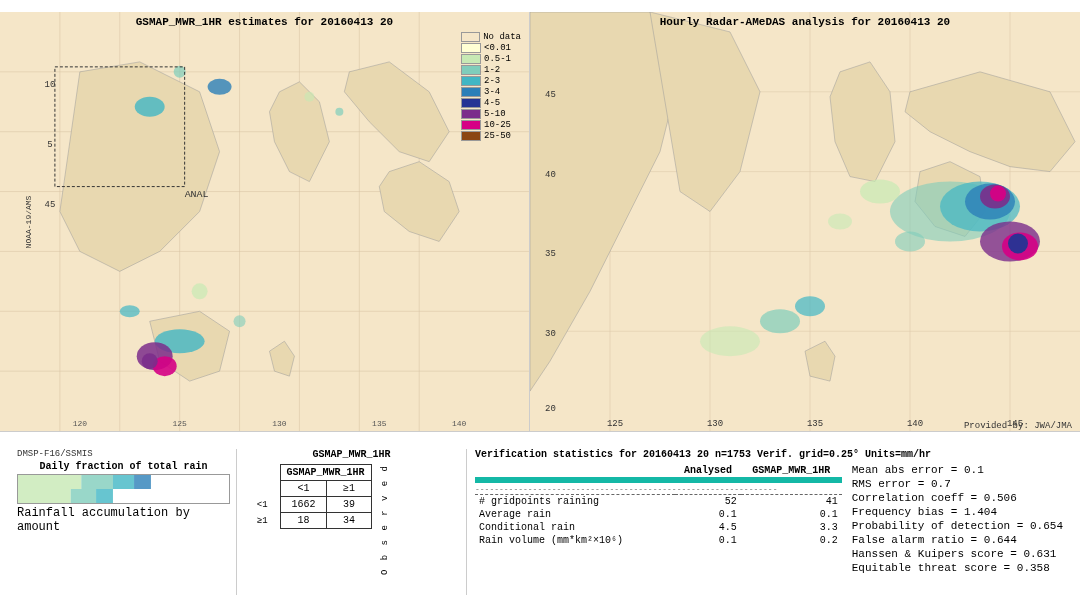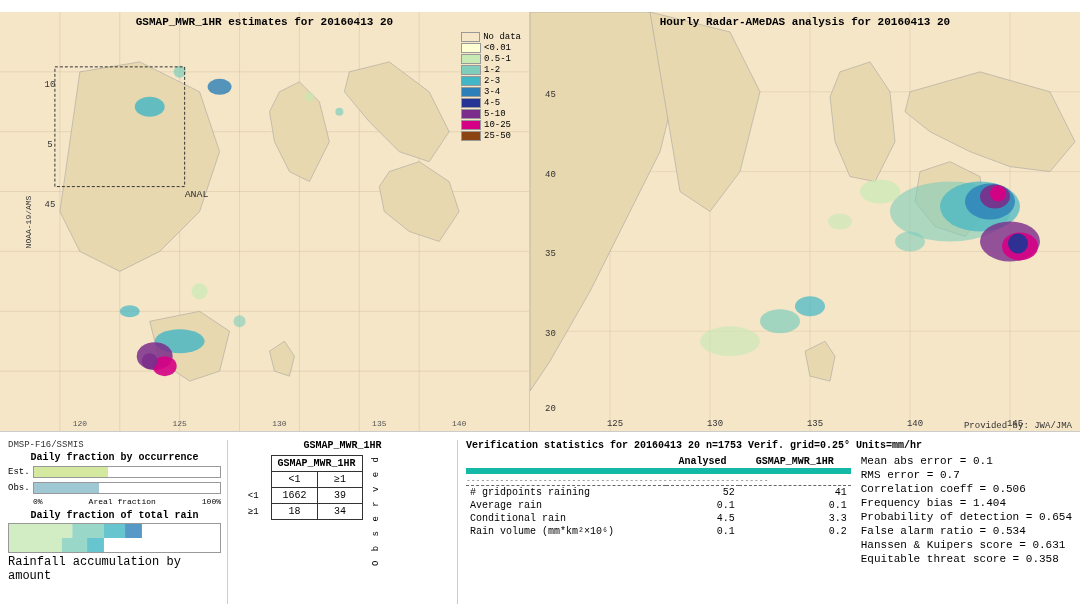--- a/index.html
+++ b/index.html
@@ -87,21 +87,21 @@
       position: absolute;
       top: 0; left: 0;
       width: 100%;
       height: 100%;
     }
 
     
     .bottom-row {
       display: flex;
       flex: 1;
-      padding: 8px;
+      padding: 17px;
     }
 
     .bottom-left {
       flex: 0 0 220px;
       border-right: 1px solid #ccc;
       padding-right: 6px;
     }
 
     .bottom-center {
       flex: 0 0 230px;
@@ -425,40 +425,20 @@
 
       <div class="provided-label">Provided by: JWA/JMA</div>
     </div>
   </div>
 
   <div class="bottom-row">
 
     <div class="bottom-left">
       <div class="dmsp-label">DMSP-F16/SSMIS</div>
 
-      <div class="bar-chart-section">
-        <div class="section-title">Daily fraction by occurrence</div>
-        <div class="bar-row">
-          <span class="bar-row-label">Est.</span>
-          <div class="bar-container">
-            <div class="bar-fill" style="width:40%;background:#d4e8a0;"></div>
-          </div>
-        </div>
-        <div class="bar-row">
-          <span class="bar-row-label">Obs.</span>
-          <div class="bar-container">
-            <div class="bar-fill" style="width:35%;background:#a0c8d4;"></div>
-          </div>
-        </div>
-        <div class="bar-axis">
-          <span>0%</span>
-          <span>Areal fraction</span>
-          <span>100%</span>
-        </div>
-      </div>
 
       <div class="bar-chart-section">
         <div class="section-title">Daily fraction of total rain</div>
 
         <div style="height:30px;border:1px solid #999;background:#fff;position:relative;margin-bottom:2px;">
           <svg width="100%" height="100%">
             <rect x="0" y="0" width="30%" height="50%" fill="#c7e9b4" opacity="0.8"></rect>
             <rect x="30%" y="0" width="15%" height="50%" fill="#7fcdbb" opacity="0.8"></rect>
             <rect x="45%" y="0" width="10%" height="50%" fill="#41b6c4" opacity="0.8"></rect>
             <rect x="55%" y="0" width="8%" height="50%" fill="#2c7fb8" opacity="0.8"></rect>
@@ -542,21 +522,21 @@
           </tbody>
             </table>
         </div>
 
         <div class="verif-right">
           <div class="stat-line">Mean abs error = 0.1</div>
           <div class="stat-line">RMS error = 0.7</div>
           <div class="stat-line">Correlation coeff = 0.506</div>
           <div class="stat-line">Frequency bias = 1.404</div>
           <div class="stat-line">Probability of detection = 0.654</div>
-          <div class="stat-line">False alarm ratio = 0.534</div>
+          <div class="stat-line">False alarm ratio = 0.644</div>
           <div class="stat-line">Hanssen &amp; Kuipers score = 0.631</div>
           <div class="stat-line">Equitable threat score = 0.358</div>
         </div>
       </div>
     </div>
 
   </div>
 </div>
 
 </body></html>

